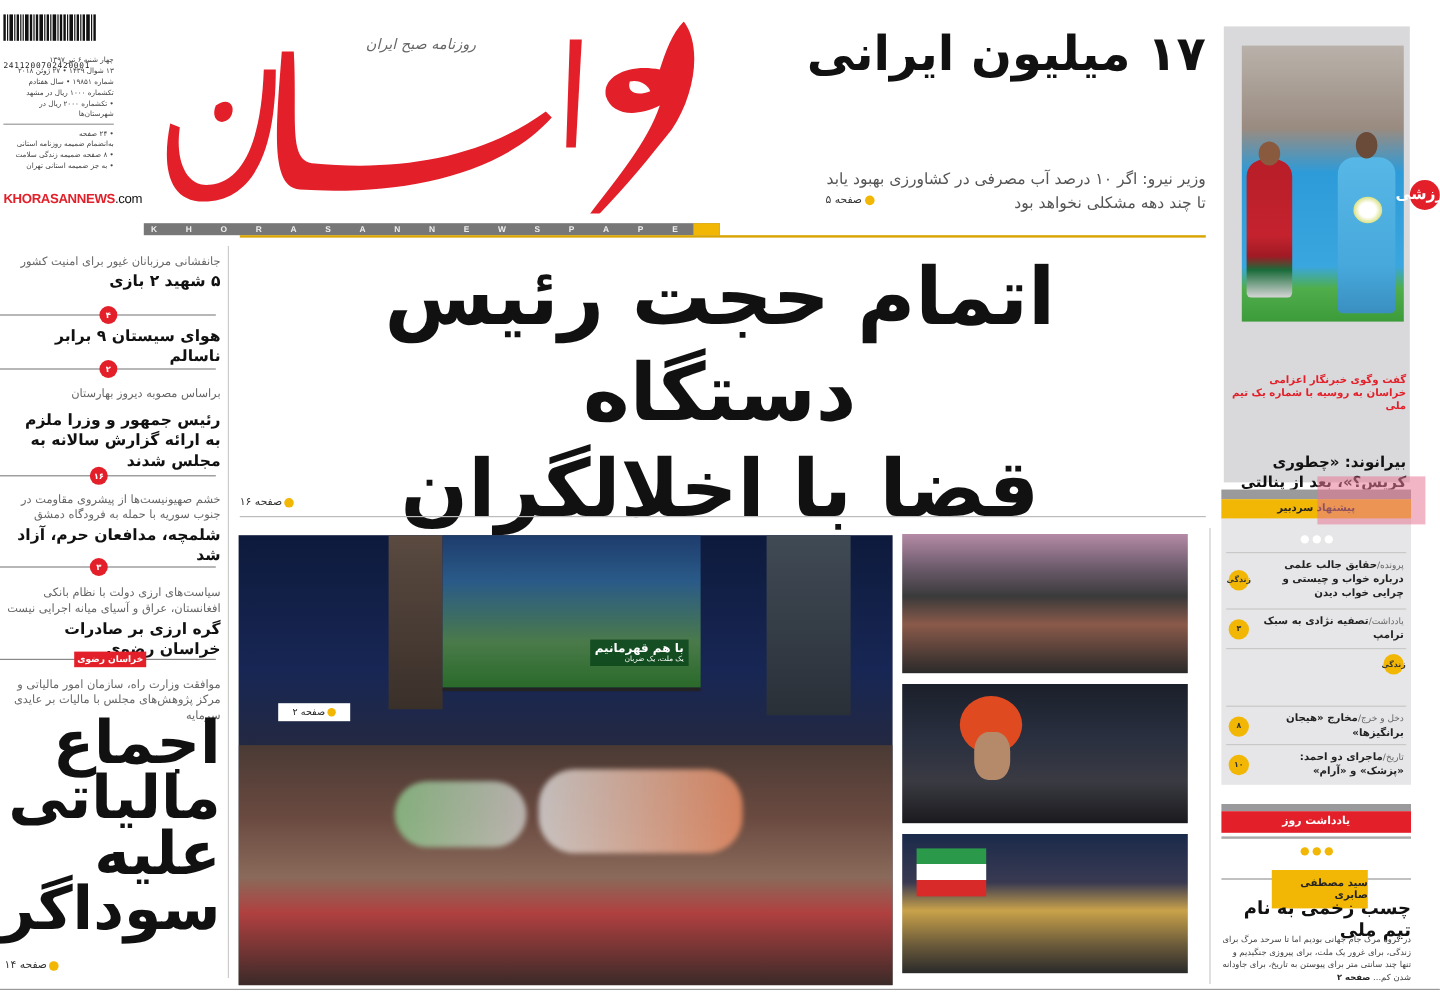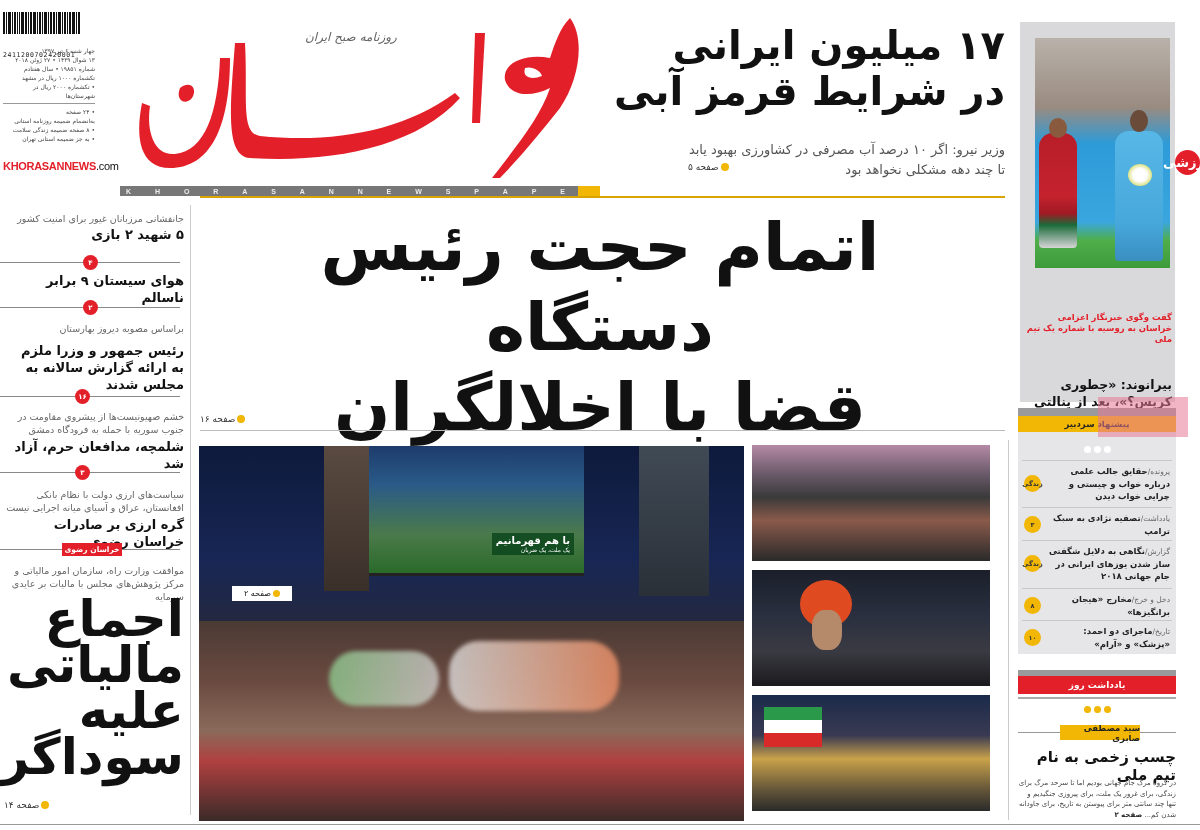--- a/index.html
+++ b/index.html
@@ -57,21 +57,21 @@
   .editor-item .txt { flex: 1; font-size: 8.5px; line-height: 12px; color: #222; font-weight: bold; }
   .editor-item .txt .kick { font-weight: normal; color: #666; font-size: 7.5px; }
   .editor-item .pg { width: 17px; height: 17px; border-radius: 50%; background: #f2b705; display: flex; align-items: center; justify-content: center; font-size: 6.5px; font-weight: bold; color: #333; flex: none; }
 
   .note-gray { left: 1018px; top: 670px; width: 158px; height: 6px; background: #9a9a9c; }
   .note-red { left: 1018px; top: 676px; width: 158px; height: 18px; background: #e3202a; color: #fff; display: flex; align-items: center; justify-content: center; font-size: 9px; font-weight: bold; }
   .note-line { left: 1018px; top: 697px; width: 158px; height: 2px; background: #aaa; }
   .note-dots { left: 1018px; top: 706px; width: 158px; }
   .note-dots span { background: #f2b705; }
   .author-rule { left: 1018px; top: 732px; width: 158px; height: 1px; background: #999; }
-  .author-tag { left: 1060px; top: 725px; width: 80px; height: 15px; background: #f2b705; font-size: 8.5px; font-weight: bold; display: flex; align-items: center; justify-content: center; color: #222; }
+  .author-tag { left: 1060px; top: 725px; width: 80px; height: 32px; background: #f2b705; font-size: 8.5px; font-weight: bold; display: flex; align-items: center; justify-content: center; color: #222; }
   .note-title { left: 1018px; top: 748px; width: 158px; text-align: right; font-size: 15px; font-weight: bold; color: #111; }
   .note-body { left: 1018px; top: 778px; width: 158px; text-align: right; font-size: 7px; line-height: 10.5px; color: #444; }
   .note-body b { color: #222; }
   .lc-rule { position: absolute; left: 0; width: 180px; height: 1px; background: #888; }
   .lc-badge { position: absolute; width: 15px; height: 15px; border-radius: 50%; background: #e3202a; color: #fff; font-size: 7px; font-weight: bold; display: flex; align-items: center; justify-content: center; }
   .lc-kick { position: absolute; left: 4px; width: 180px; text-align: right; font-size: 9.5px; line-height: 13px; color: #666; }
   .lc-title { position: absolute; left: 4px; width: 180px; text-align: right; font-size: 13px; line-height: 17px; font-weight: bold; color: #111; }
   .lc-vline { left: 190px; top: 205px; width: 1px; height: 610px; background: #ccc; }
   .region-tag { position: absolute; left: 62px; top: 543px; width: 60px; height: 13px; background: #e3202a; color: #fff; font-size: 7.5px; font-weight: bold; display: flex; align-items: center; justify-content: center; }
   .big-left { left: 0; top: 596px; width: 184px; text-align: right; font-size: 50px; line-height: 46px; font-weight: bold; color: #111; letter-spacing: -1px; }
@@ -182,21 +182,20 @@
   <span>P</span>
   <span>A</span>
   <span>P</span>
   <span>E</span>
   <span>R</span>
 </div>
 <div class="abs kbar-accent"></div>
 
 <div class="abs top-head">
   <div>۱۷ میلیون ایرانی</div>
-  <div>در شرایط قرمز آبی</div>
 </div>
 <div class="abs top-sub">
   <div>وزیر نیرو: اگر ۱۰ درصد آب مصرفی در کشاورزی بهبود یابد</div>
   <div>تا چند دهه مشکلی نخواهد بود</div>
 </div>
 <div class="abs page-ref top-page-ref">
   <span class="moon"></span>
   <span>صفحه ۵</span>
 </div>
 <div class="abs rule-gold"></div>
@@ -225,21 +224,20 @@
 
 <div class="editor-item" style="top:460px">
   <div class="txt"><span class="kick">پرونده/</span><span>حقایق جالب علمی درباره خواب و چیستی و چرایی خواب دیدن</span></div>
   <div class="pg">زندگی</div>
 </div>
 <div class="editor-item" style="top:507px">
   <div class="txt"><span class="kick">یادداشت/</span><span>تصفیه نژادی به سبک ترامپ</span></div>
   <div class="pg">۳</div>
 </div>
 <div class="editor-item" style="top:540px">
-  <div class="txt"><span class="kick">گزارش/</span><span>نگاهی به دلایل شگفتی ساز شدن یوزهای ایرانی در جام جهانی ۲۰۱۸</span></div>
   <div class="pg">زندگی</div>
 </div>
 <div class="editor-item" style="top:588px">
   <div class="txt"><span class="kick">دخل و خرج/</span><span>مخارج «هیجان برانگیزها»</span></div>
   <div class="pg">۸</div>
 </div>
 <div class="editor-item" style="top:620px">
   <div class="txt"><span class="kick">تاریخ/</span><span>ماجرای دو احمد: «پزشک» و «آرام»</span></div>
   <div class="pg">۱۰</div>
 </div>

